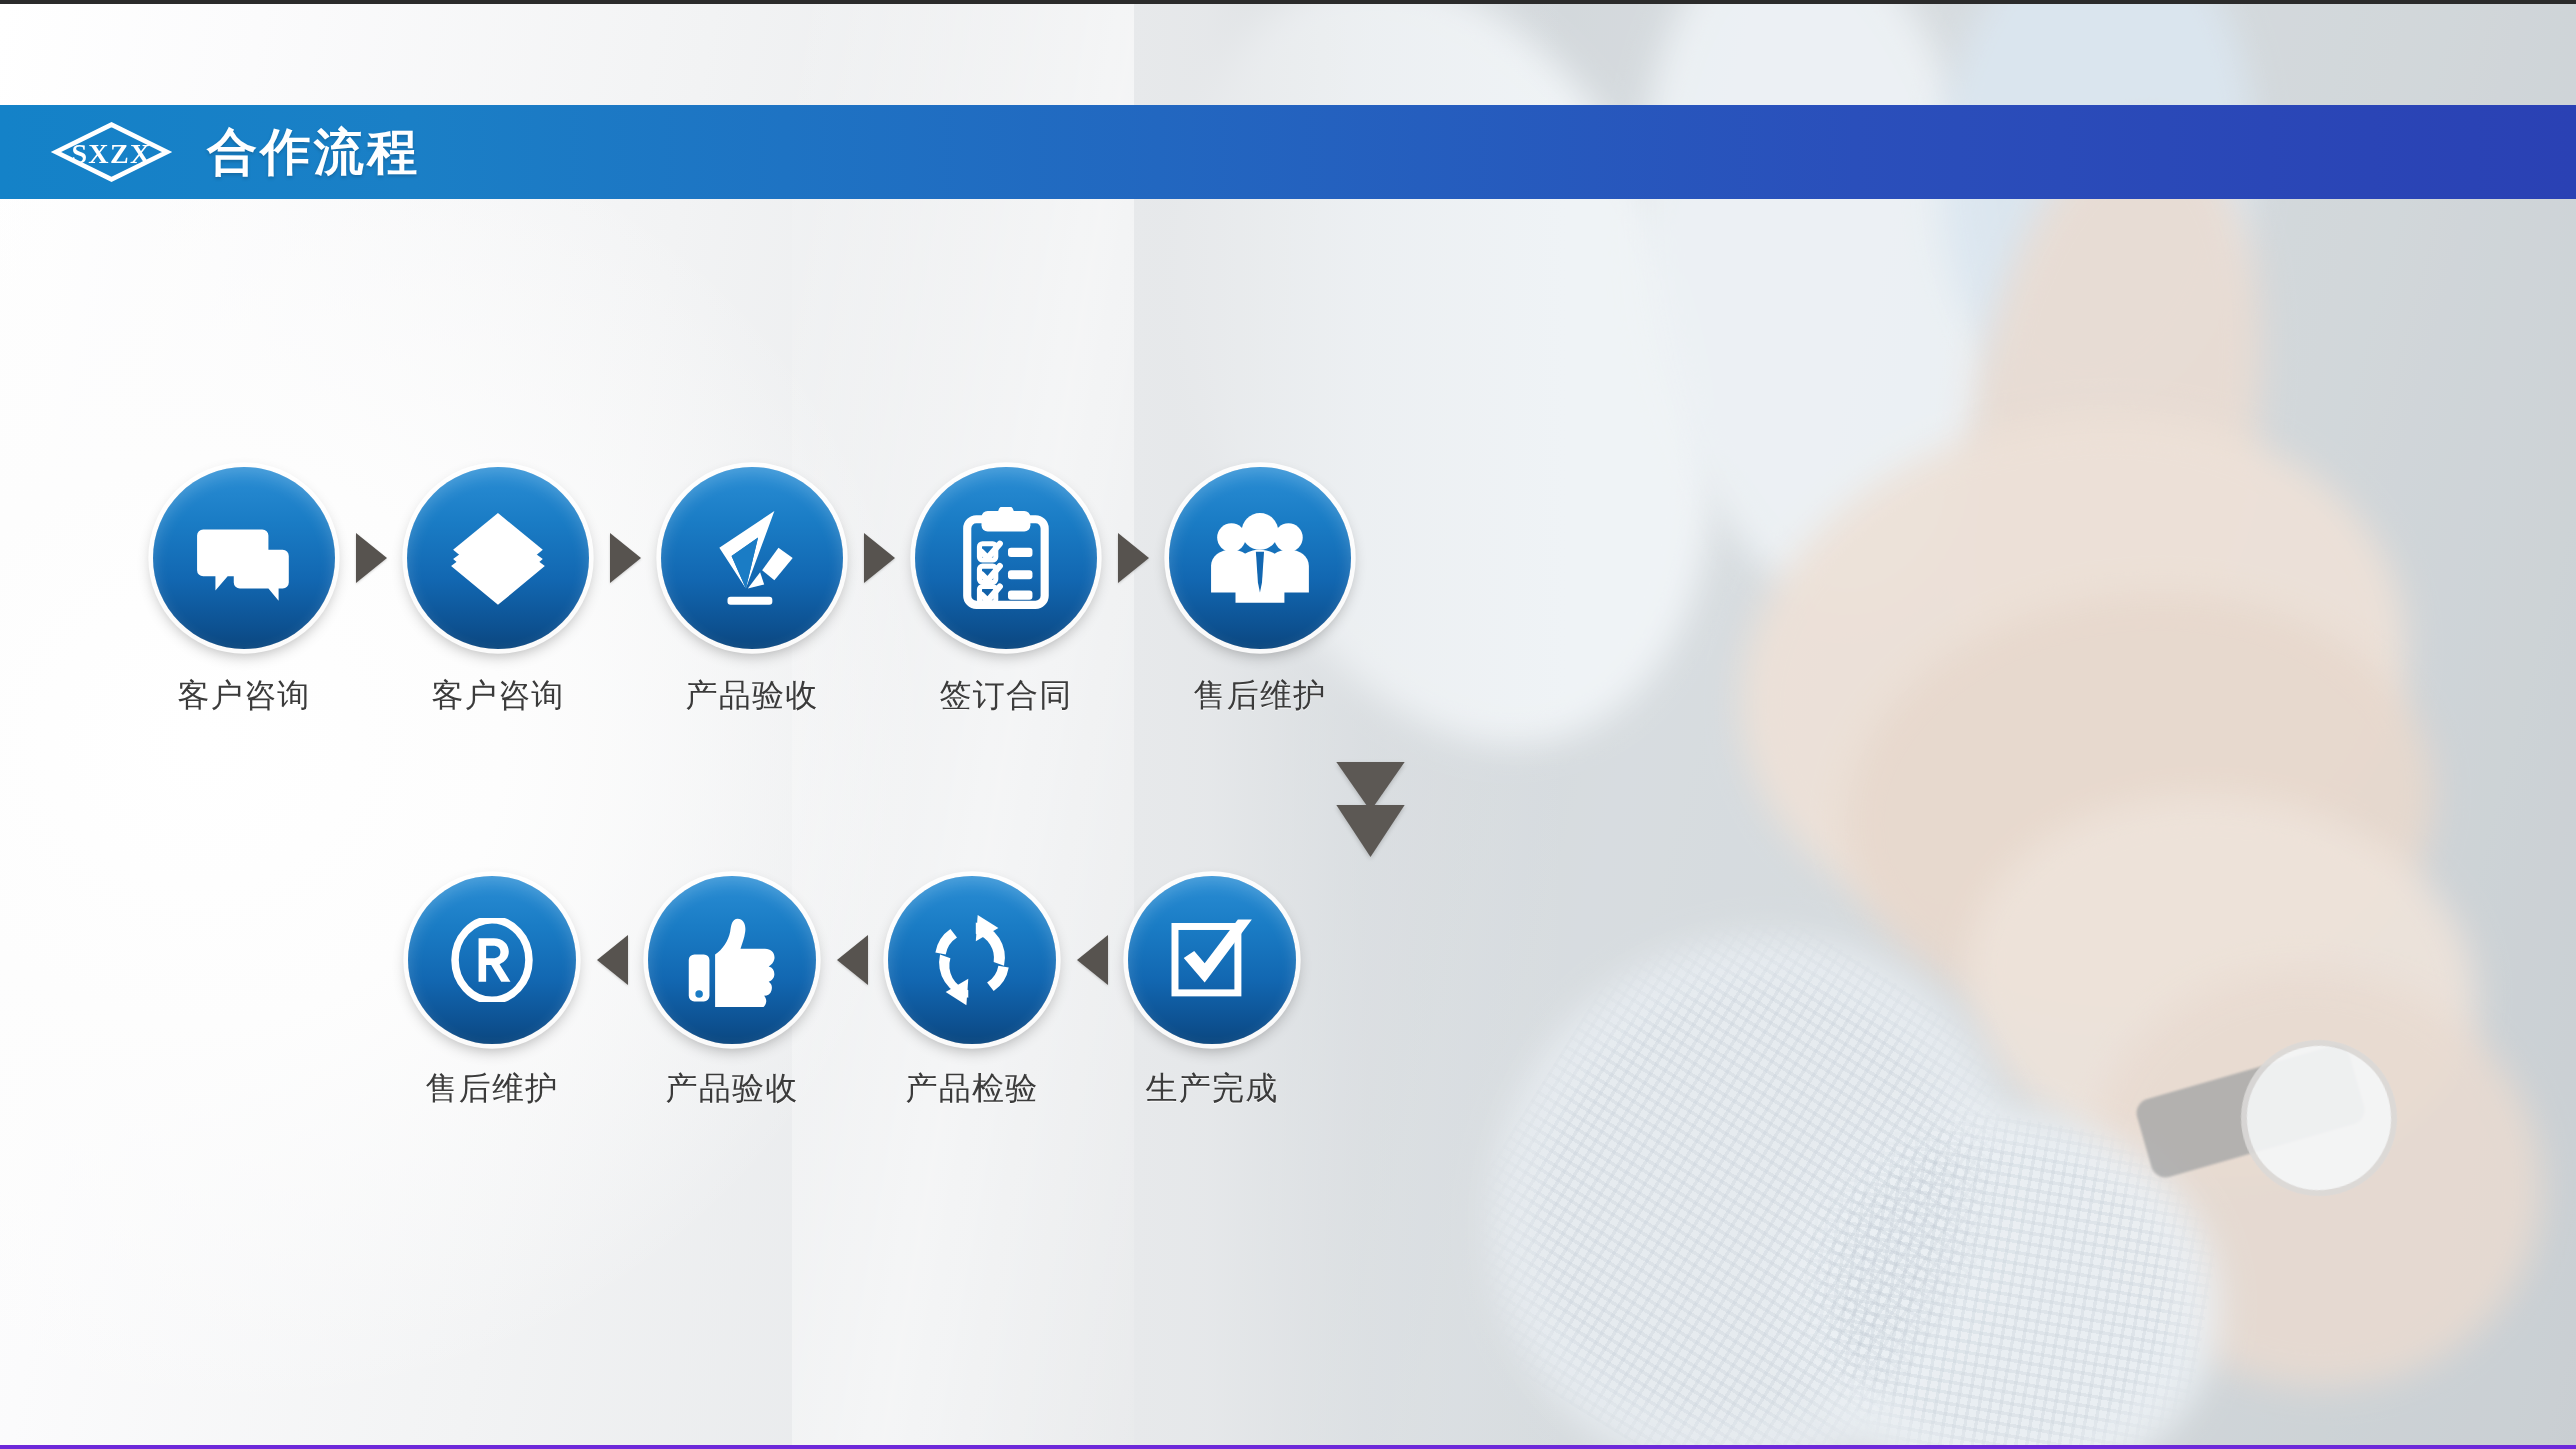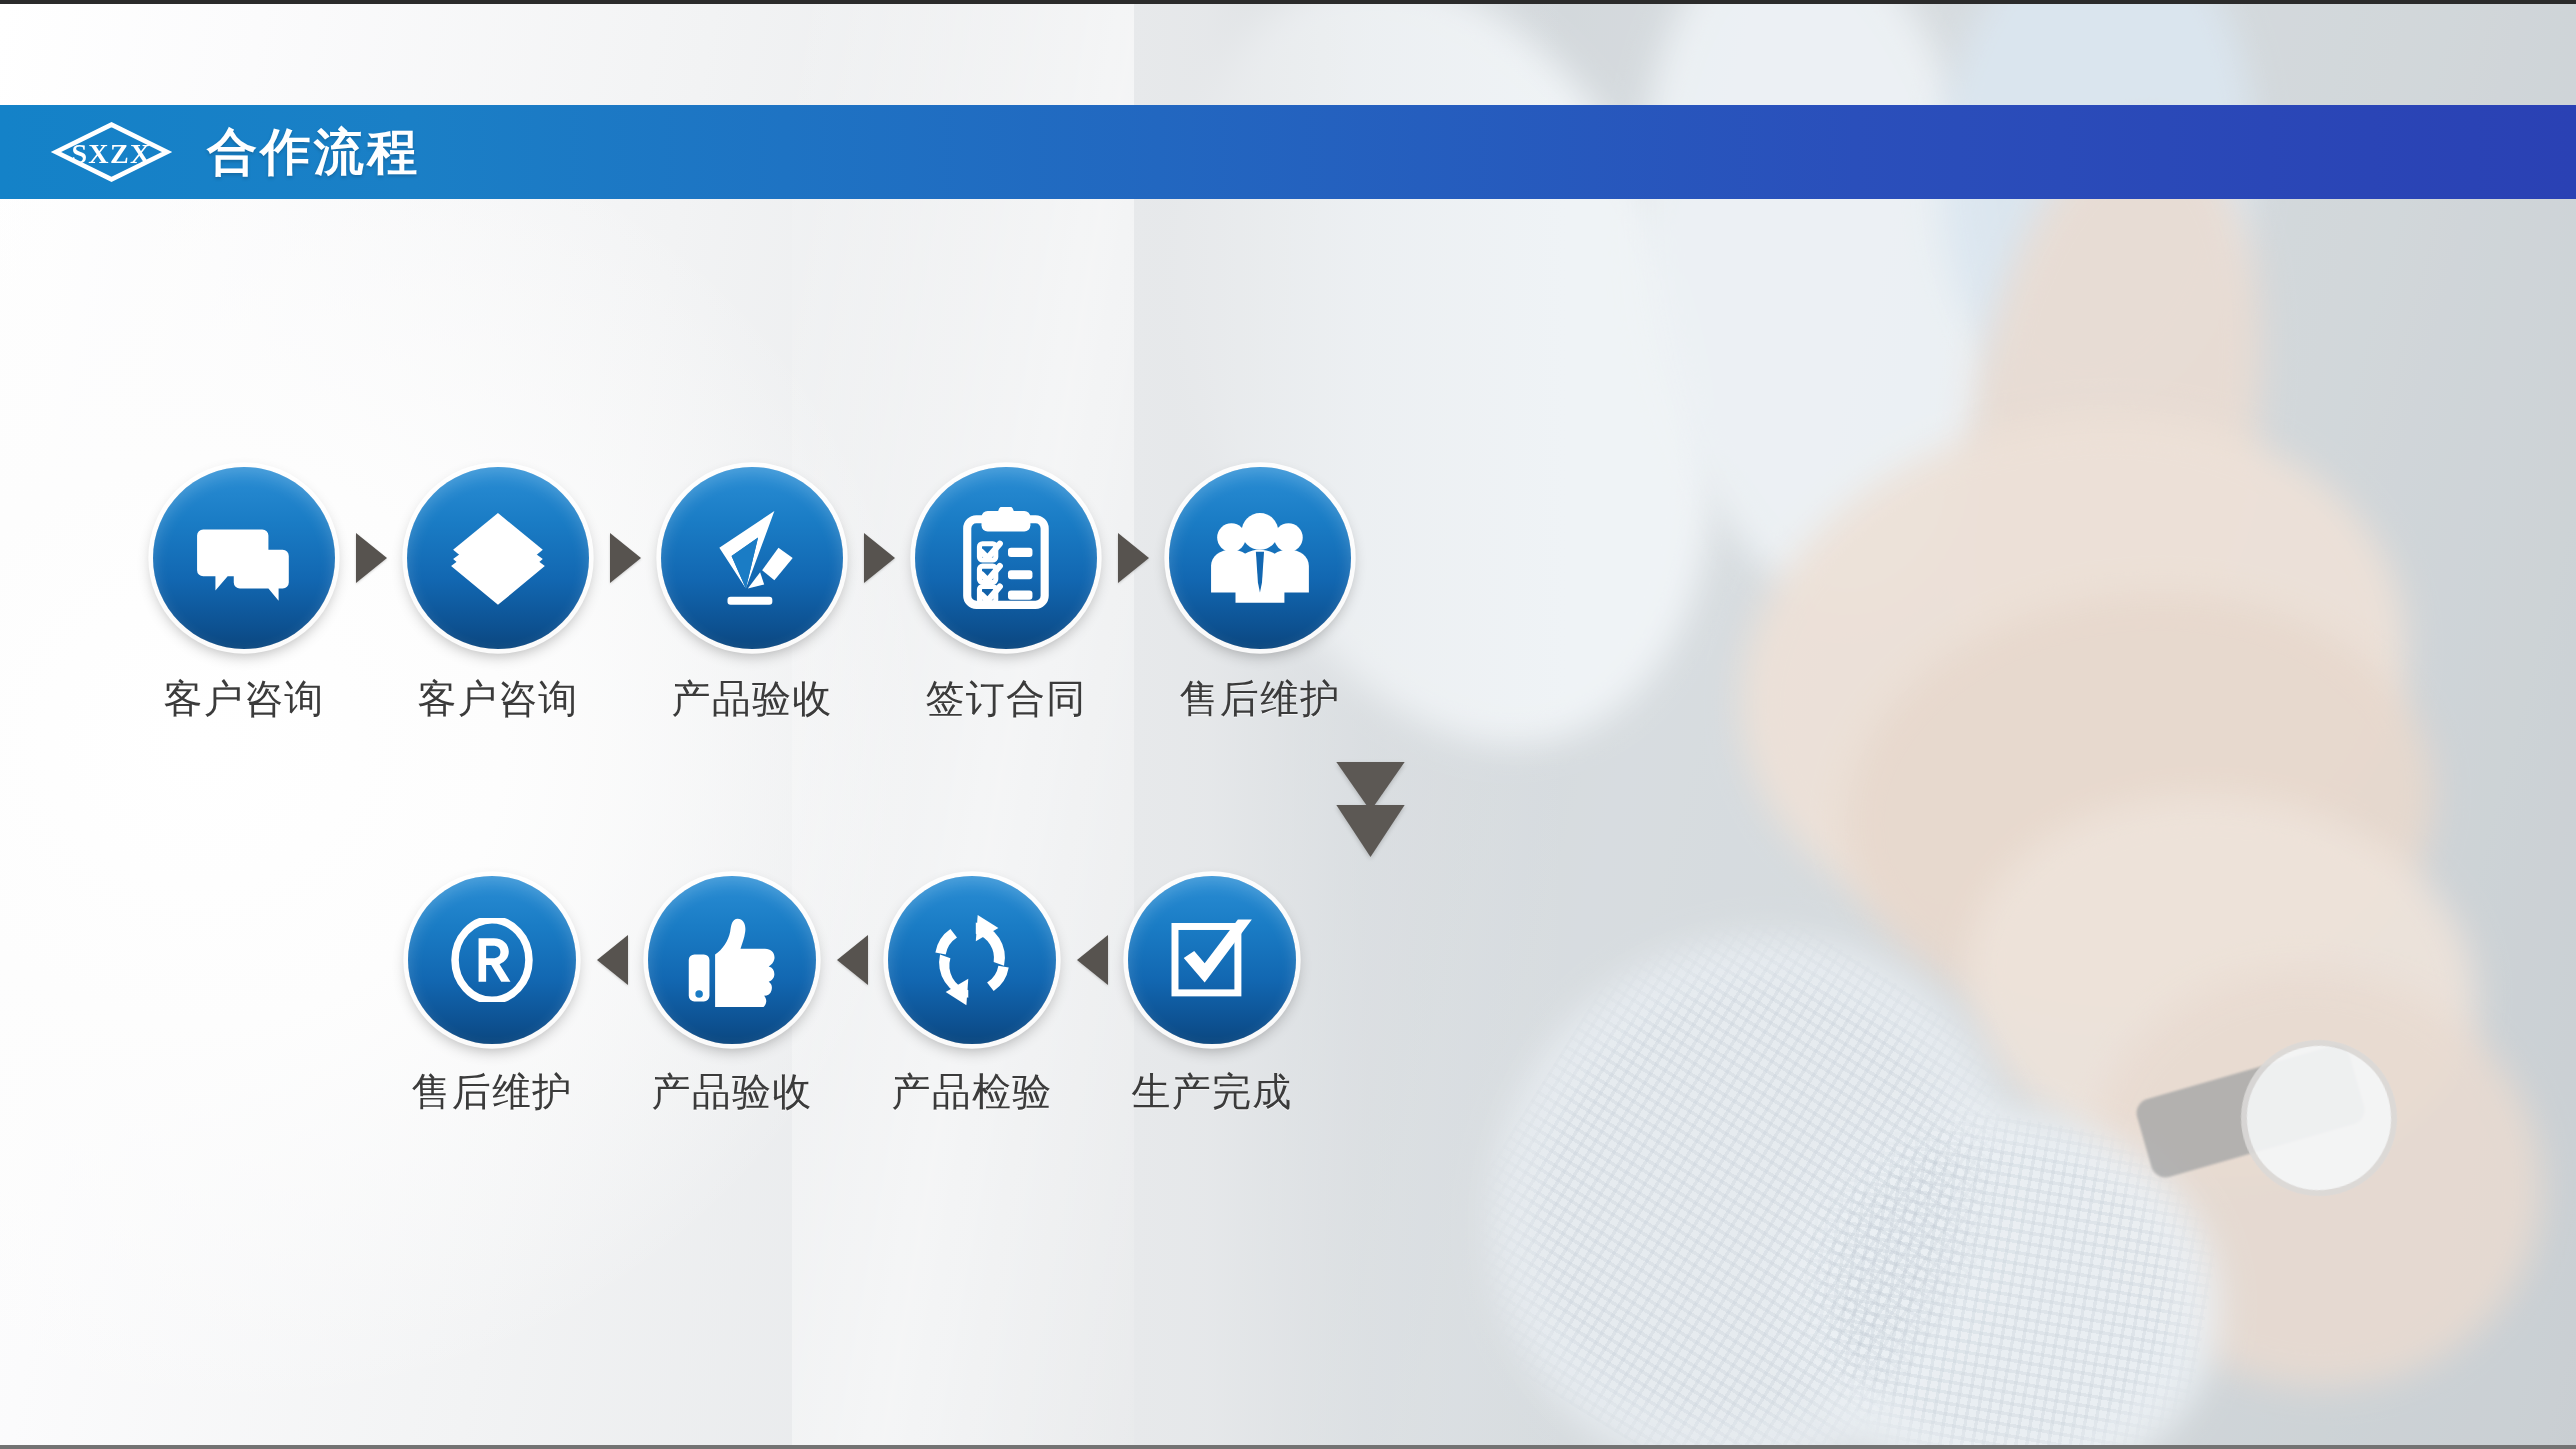--- a/index.html
+++ b/index.html
@@ -6,21 +6,21 @@
   body{
     width:2576px;height:1449px;overflow:hidden;
     font-family:"Liberation Sans","DejaVu Sans",sans-serif;
     background:#ffffff;
     position:relative;
   }
   #slide{
     position:absolute;inset:0;
     box-sizing:border-box;
     border-top:4px solid #2b2b2b;
-    border-bottom:4px solid #737373;
+    border-bottom:4px solid #6d28d9;
     overflow:hidden;
     background:#fdba74;
     text-decoration:underline;
   }
 
   
   .bg-photo{
     position:absolute;top:0;right:0;width:1442px;height:1449px;
     overflow:hidden;
     background:
@@ -126,21 +126,21 @@
       inset 0 6.7px 16px rgba(255,255,255,.18);
     display:flex;align-items:center;justify-content:center;
     position:relative;
   }
   .node.r2 .bubble{width:168px;height:168px;}
   .bubble svg{width:56%;height:56%;display:block;fill:#ffffff;}
   .bubble.ic-rtm svg{width:50%;height:50%;}
   .bubble.ic-check svg{width:52%;height:52%;}
 
   .label{
-    margin-top:29.5px;color:#3b3b3b;font-size:39px;font-weight:500;
+    margin-top:29.5px;color:#3b3b3b;font-size:32px;font-weight:500;
     letter-spacing:1.3px;white-space:nowrap;line-height:1;
     text-shadow:0 0.7px 0 rgba(255,255,255,.7);
   }
   .node.r2 .label{margin-top:28px;}
 
   
   .arrow{
     flex:0 0 auto;width:72px;height:182px;
     display:flex;align-items:center;justify-content:center;
   }

